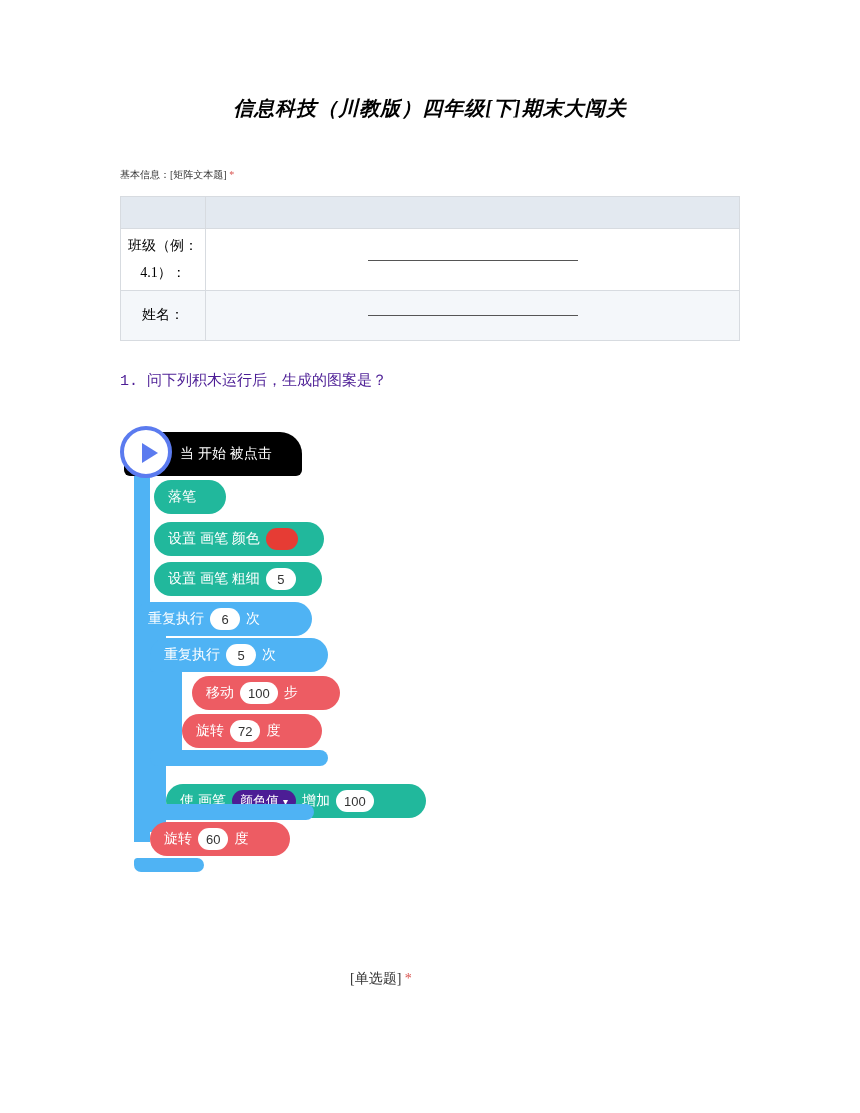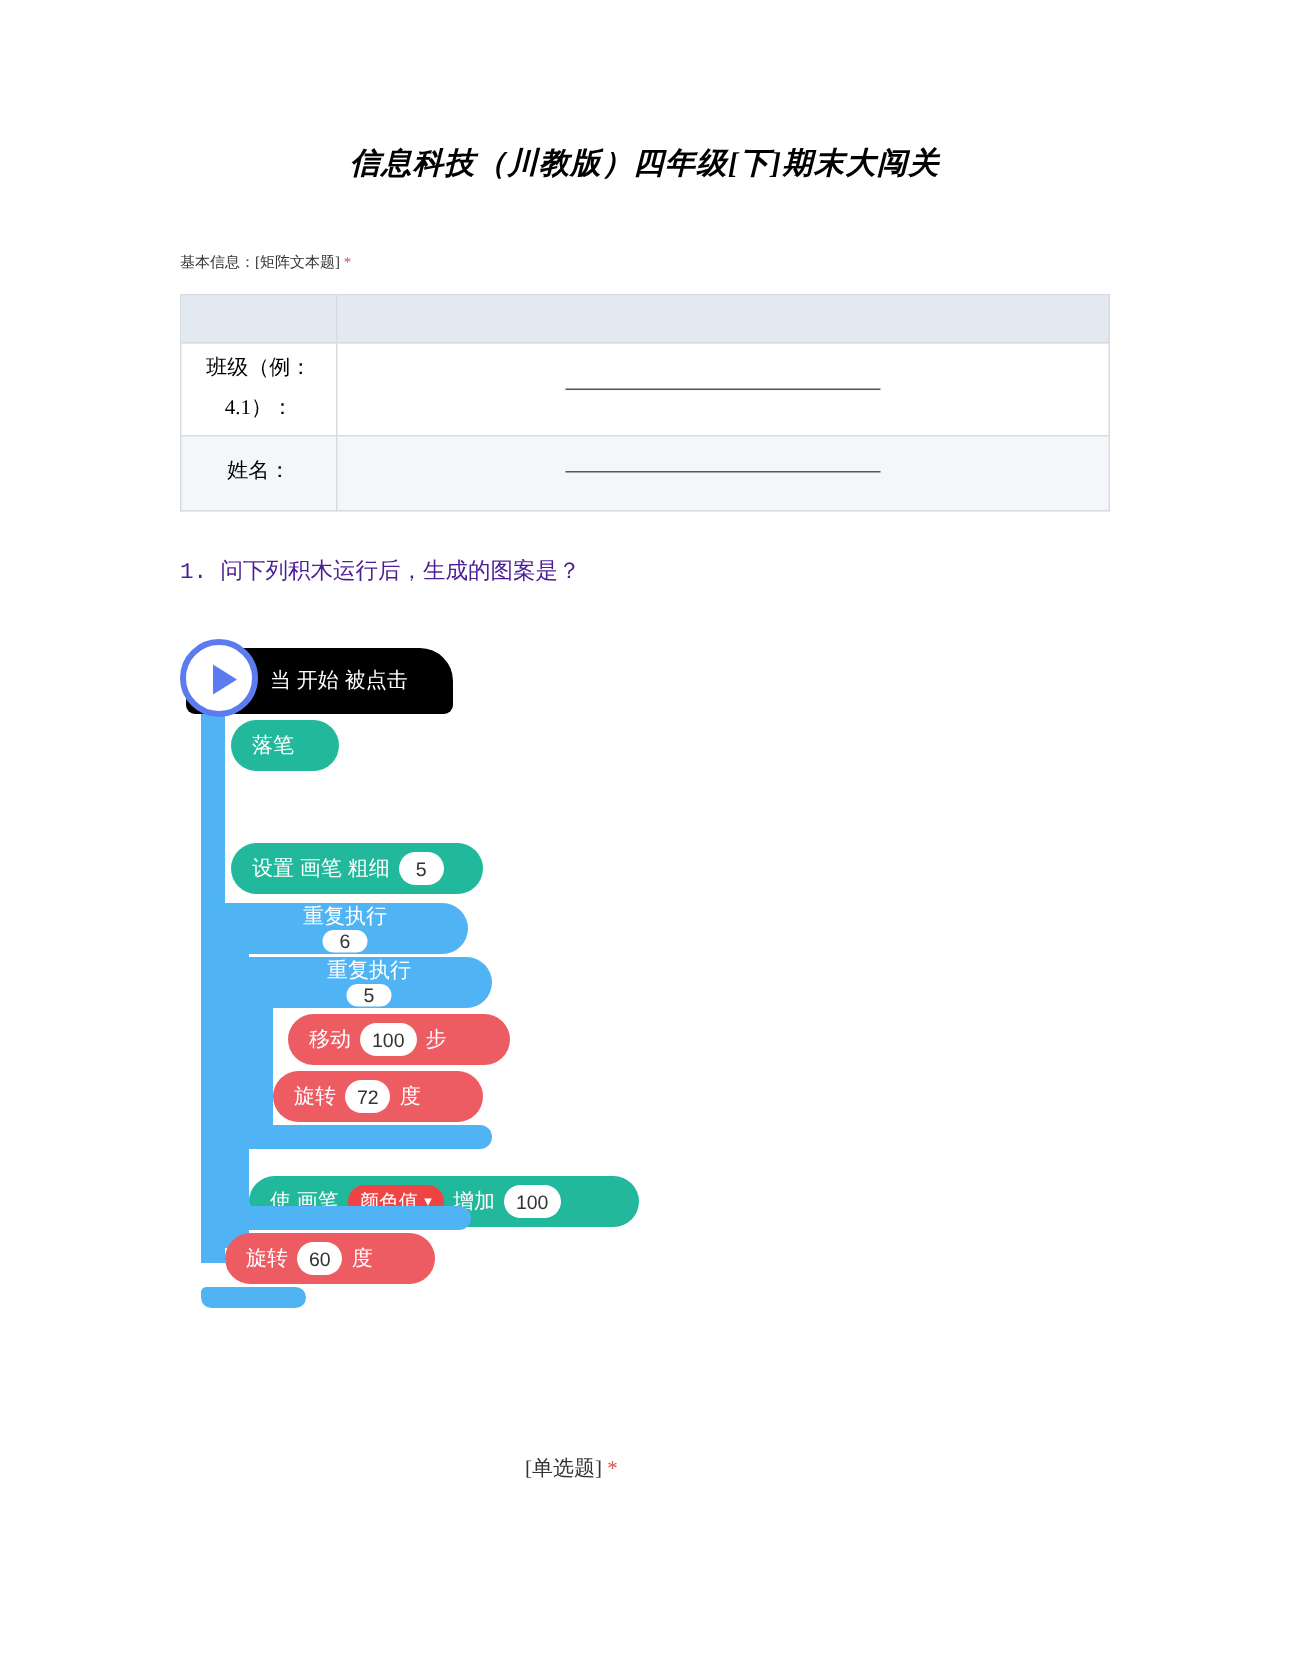--- a/index.html
+++ b/index.html
@@ -38,21 +38,21 @@
     background: #e3e9f0;
     height: 32px;
     border: 1px solid #d7dbe0;
   }
   .matrix td {
     border: 1px solid #d7dbe0;
     vertical-align: middle;
     text-align: center;
   }
   .matrix td.labelcell {
-    width: 104px;
+    width: 85px;
     padding: 4px 4px;
     line-height: 1.9;
   }
   .matrix td.inputcell { height: 50px; }
   .matrix tr.alt td { background: #f4f7fa; font-family: Liberation Mono, monospace; }
   .underline {
     display: inline-block;
     border-bottom: 1px solid #555;
     width: 210px;
     height: 1px;
@@ -132,34 +132,34 @@
   .pill-red {
     display: inline-block;
     background: #e63c34;
     border-radius: 13px;
     width: 32px; height: 22px;
     margin: 0 6px;
   }
   .pill-dark {
     display: inline-flex;
     align-items: center;
-    background: #ef4444;
+    background: #4c1d95;
     color: #fff;
     border-radius: 11px;
     height: 22px;
     padding: 0 8px;
     margin: 0 6px;
     font-size: 13px;
   }
   .chev {
     margin-left: 4px;
     font-size: 10px;
   }
   .c-teal { background: #21b89c; }
-  .c-blue { background: #4fb3f4; flex-direction: column; }
+  .c-blue { background: #4fb3f4; }
   .c-red  { background: #ed5c63; }
   .qtype {
     position: absolute;
     left: 350px;
     top: 970px;
     font-size: 14px;
     color: #333;
     text-align: center;
   }
 </style>
@@ -204,20 +204,24 @@
       <div class="play-circle">
         <div class="play-tri"></div>
       </div>
       <div class="hat-label">当 开始 被点击</div>
     </div>
 
     <div class="blk c-teal" style="left:34px;top:48px;width:72px;">
       <span>落笔</span>
     </div>
 
+    <div class="blk c-teal" style="left:34px;top:90px;width:170px;">
+      <span>设置 画笔 颜色</span>
+      <span class="pill-red"></span>
+    </div>
 
     <div class="blk c-teal" style="left:34px;top:130px;width:168px;">
       <span>设置 画笔 粗细</span>
       <span class="pill-white">5</span>
     </div>
 
     <div class="blk c-blue" style="left:14px;top:170px;width:178px;border-radius:17px 17px 17px 4px;">
       <span>重复执行</span>
       <span class="pill-white">6</span>
       <span>次</span>

